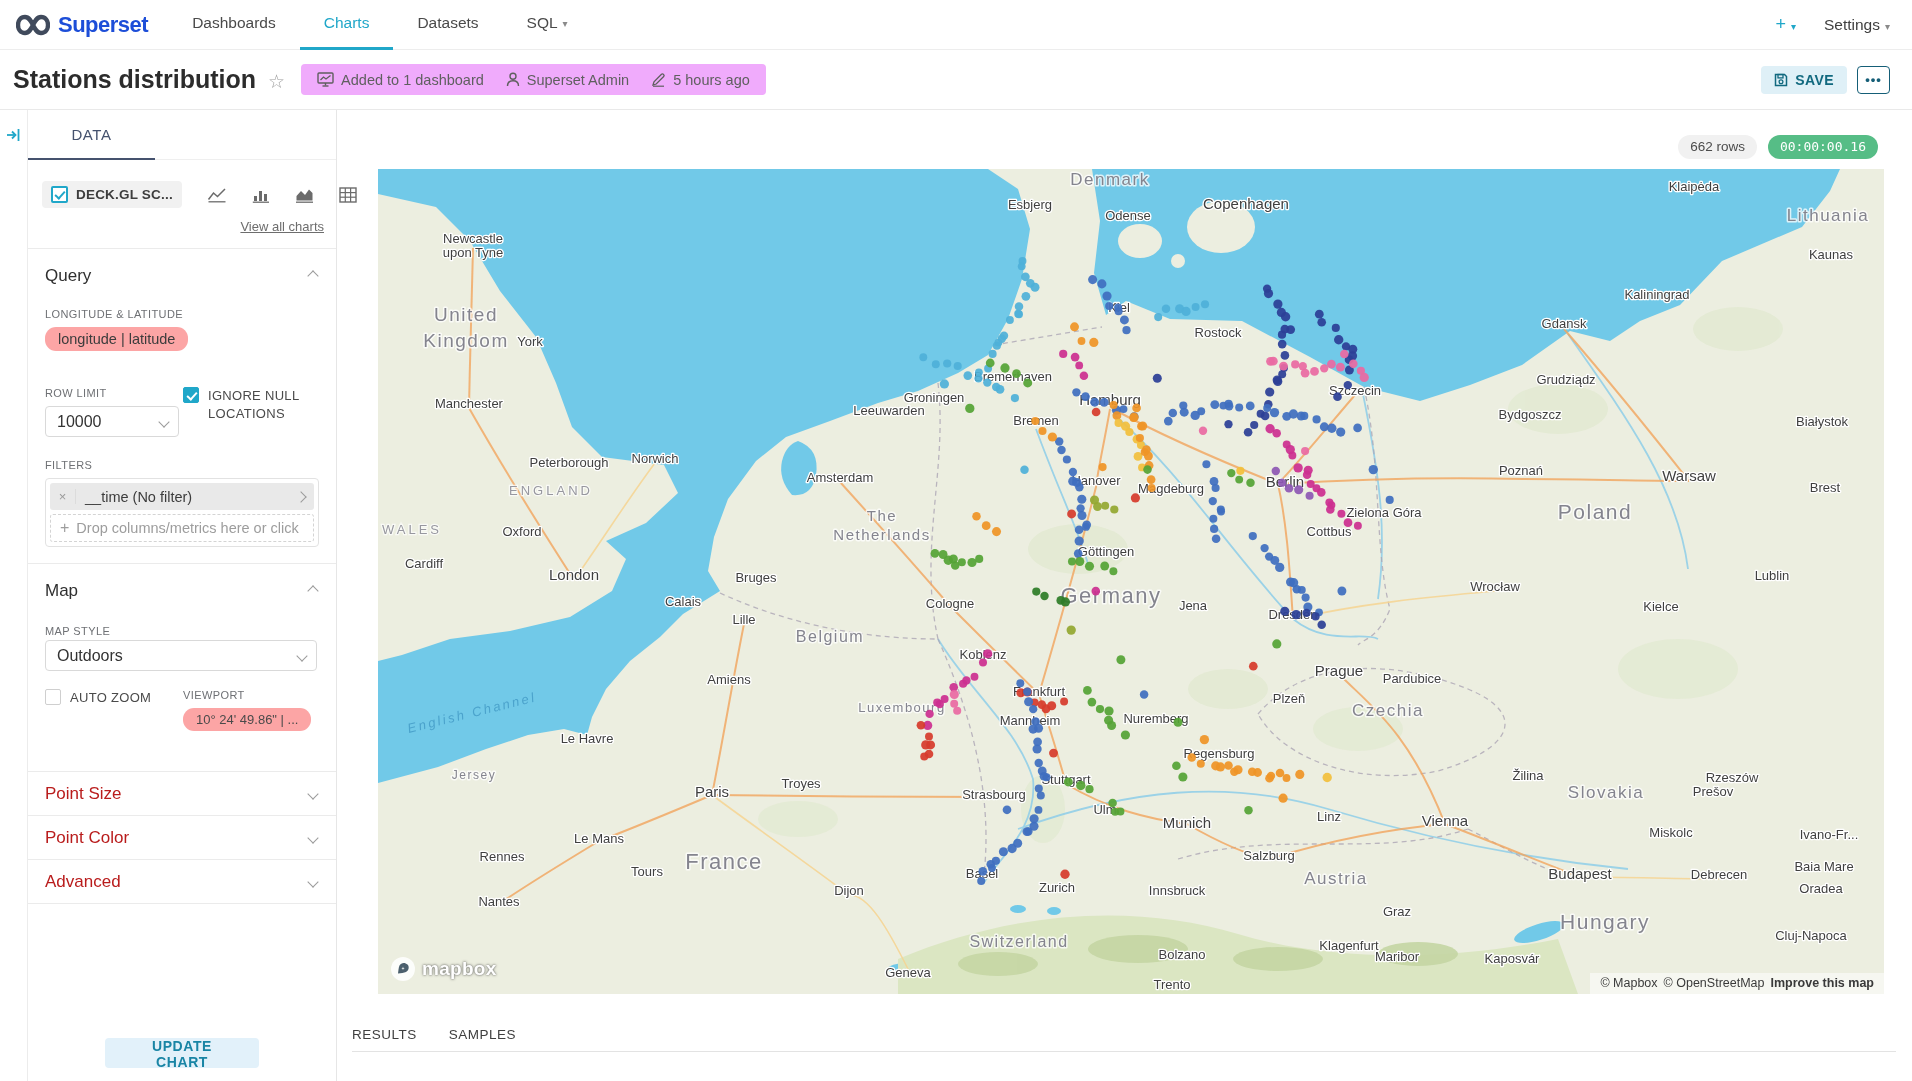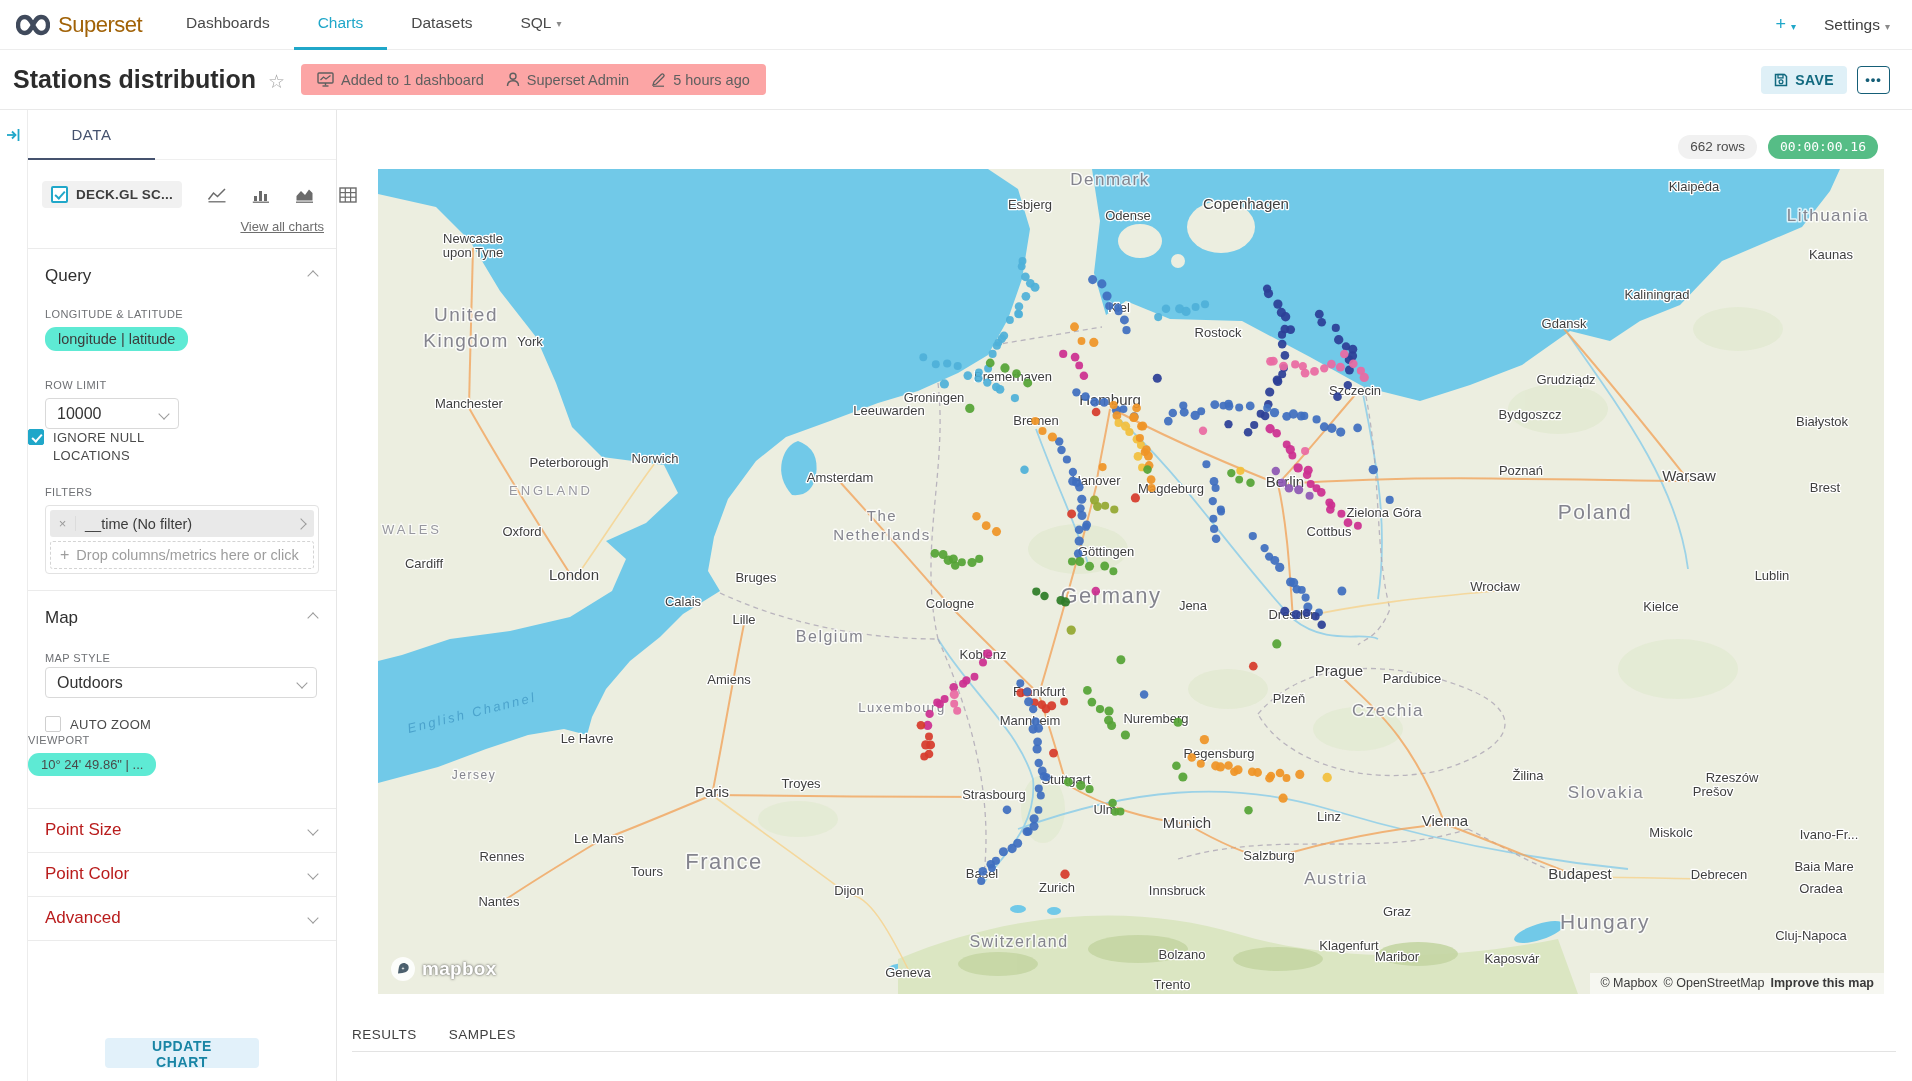--- a/index.html
+++ b/index.html
@@ -2,35 +2,35 @@
 <html><head>
 <meta charset="utf-8">
 <style>
   * { margin:0; padding:0; box-sizing:border-box; }
   html,body { width:1912px; height:1081px; background:#fff; font-family:"Liberation Sans",sans-serif; overflow:hidden; }
   .app { position:relative; width:1912px; height:1081px; background:#fff; }
 
   
   .topnav { position:absolute; left:0; top:0; width:1912px; height:50px; background:#fff; border-bottom:1px solid #ededed; display:flex; align-items:center; }
   .brand { display:flex; align-items:center; gap:8px; padding:0 20px 0 16px; cursor:pointer; }
-  .brand-text { font-size:22px; font-weight:normal; color:#a16207; letter-spacing:-0.5px; }
+  .brand-text { font-size:22px; font-weight:bold; color:#1d4ed8; letter-spacing:-0.5px; }
   .navitems { display:flex; height:50px; align-items:stretch; }
   .nav-item { display:flex; align-items:center; padding:0 24px; font-size:15.5px; color:#4a4a4a; cursor:pointer; border-bottom:3px solid transparent; }
   .nav-item.active { color:#20a7c9; border-bottom-color:#20a7c9; }
   .caret { font-size:10px; color:#8a8a8a; margin-left:5px; }
   .nav-right { margin-left:auto; display:flex; align-items:center; gap:28px; padding-right:22px; }
   .plus-btn { color:#20a7c9; font-size:18px; cursor:pointer; }
   .plus-btn .caret{ color:#20a7c9; }
   .settings-btn { color:#3f3f3f; font-size:15.5px; cursor:pointer; }
 
   
   .subheader { position:absolute; left:0; top:50px; width:1912px; height:60px; background:#fff; border-bottom:1px solid #e9e9e9; display:flex; align-items:center; }
   .page-title { font-size:25px; font-weight:bold; color:#2c2c2c; margin-left:13px; }
   .fav-star { font-size:19px; color:#9d9d9d; margin:4px 0 0 12px; cursor:pointer; }
-  .chipbar { margin-left:16px; background:#fca5a5; border-radius:4px; height:31px; display:flex; align-items:center; gap:22px; padding:0 16px; color:#5f5f5f; font-size:14.5px; }
+  .chipbar { margin-left:16px; background:#f0abfc; border-radius:4px; height:31px; display:flex; align-items:center; gap:22px; padding:0 16px; color:#5f5f5f; font-size:14.5px; }
   .chip { display:flex; align-items:center; gap:7px; cursor:pointer; }
   .chip svg { display:block; }
   .sub-right { margin-left:auto; display:flex; align-items:center; gap:10px; padding-right:22px; }
   .save-btn { background:#dff0f7; color:#11697f; border:none; border-radius:4px; height:28px; padding:0 13px; font-size:14px; font-weight:bold; letter-spacing:.4px; display:flex; align-items:center; gap:7px; cursor:pointer; font-family:inherit; }
   .more-btn { width:33px; height:28px; border:1.5px solid #155e77; border-radius:4px; background:#fff; color:#155e77; font-size:13px; font-weight:bold; letter-spacing:1px; cursor:pointer; line-height:1; }
 
   
   .rail { position:absolute; left:0; top:110px; width:28px; bottom:0; border-right:1px solid #ececec; background:#fff; }
   .collapse-icon { position:absolute; left:6px; top:18px; cursor:pointer; }
 
@@ -42,22 +42,22 @@
   .viz-pill { display:flex; align-items:center; gap:8px; background:#f1f1f1; border-radius:4px; padding:5px 9px; cursor:pointer; }
   .viz-pill .lbl { font-size:13.5px; font-weight:bold; color:#3d3d3d; letter-spacing:.2px; white-space:nowrap; }
   .viz-ico { cursor:pointer; display:flex; align-items:flex-end; }
   .viz-4k { font-size:15px; color:#5f5f5f; cursor:pointer; }
   .viewall { text-align:right; margin:9px 12px 0 0; }
   .viewall a { font-size:13px; color:#6d6d6d; text-decoration:underline; cursor:pointer; }
   .pdivider { border-top:1px solid #ebebeb; margin-top:13px; }
   .sect-head { display:flex; align-items:center; justify-content:space-between; padding:17px 19px 0 17px; font-size:17px; color:#2f2f2f; cursor:pointer; }
   .ctl-label { font-size:11px; color:#6e7074; letter-spacing:.4px; padding:0 17px; }
   .mt22{margin-top:22px;} .mt16{margin-top:16px;}
-  .pill-value { display:inline-block; margin:7px 0 8px 17px; background:#5eead4; border-radius:11px; padding:4px 13px; font-size:14.5px; color:#3c3c3c; cursor:pointer; }
-  .two-col { display:flex; margin-top:20px;flex-direction:column; }
+  .pill-value { display:inline-block; margin:7px 0 16px 17px; background:#fca5a5; border-radius:11px; padding:4px 13px; font-size:14.5px; color:#3c3c3c; cursor:pointer; }
+  .two-col { display:flex; margin-top:20px; }
   .col-a { width:155px; padding-left:17px; }
   .col-b { flex:1; }
   .select-box { position:relative; border:1px solid #d9d9d9; border-radius:4px; height:31px; line-height:29px; padding:0 24px 13px 11px; font-size:16px; color:#333; margin-top:7px; cursor:pointer; background:#fff; }
   .select-box .chev { position:absolute; right:10px; top:11px; }
   .chev { display:inline-block; width:8px; height:8px; border-right:1.6px solid #9b9b9b; border-bottom:1.6px solid #9b9b9b; }
   .chev.down { transform:rotate(45deg); }
   .chev.up { transform:rotate(-135deg); }
   .chev.right { transform:rotate(-45deg); }
   .cbrow { display:flex; gap:9px; align-items:flex-start; cursor:pointer; }
   .cb { width:16px; height:16px; border-radius:2px; flex:none; position:relative; }

